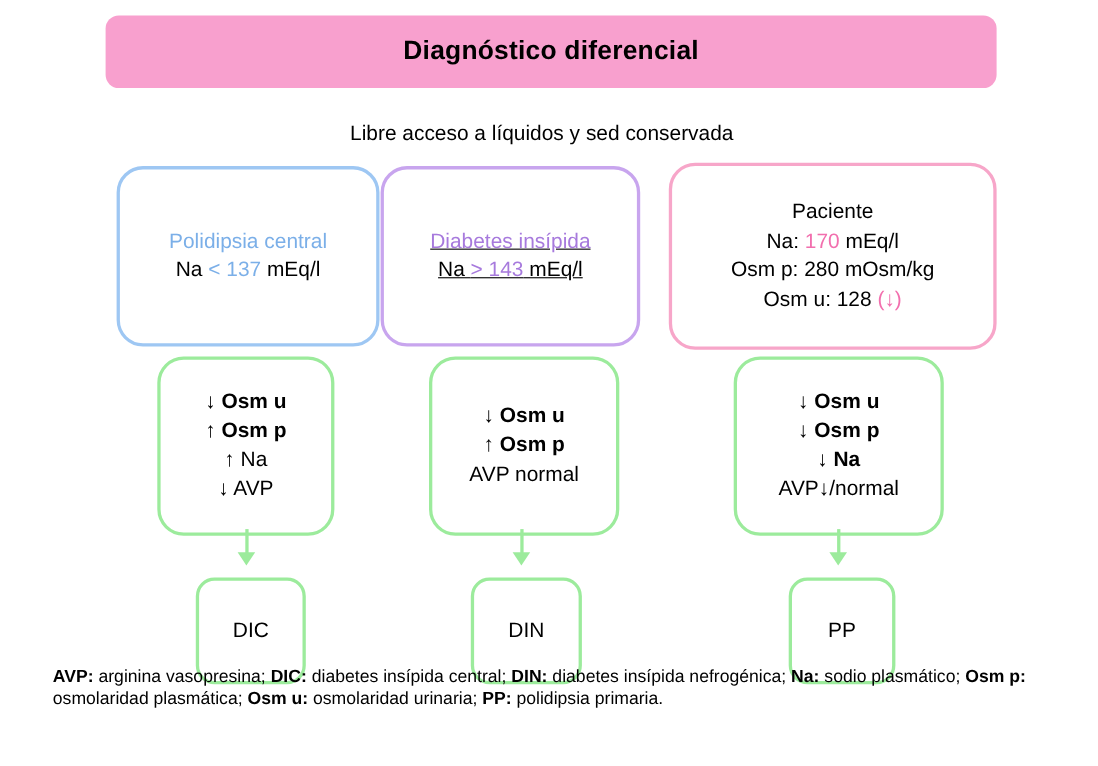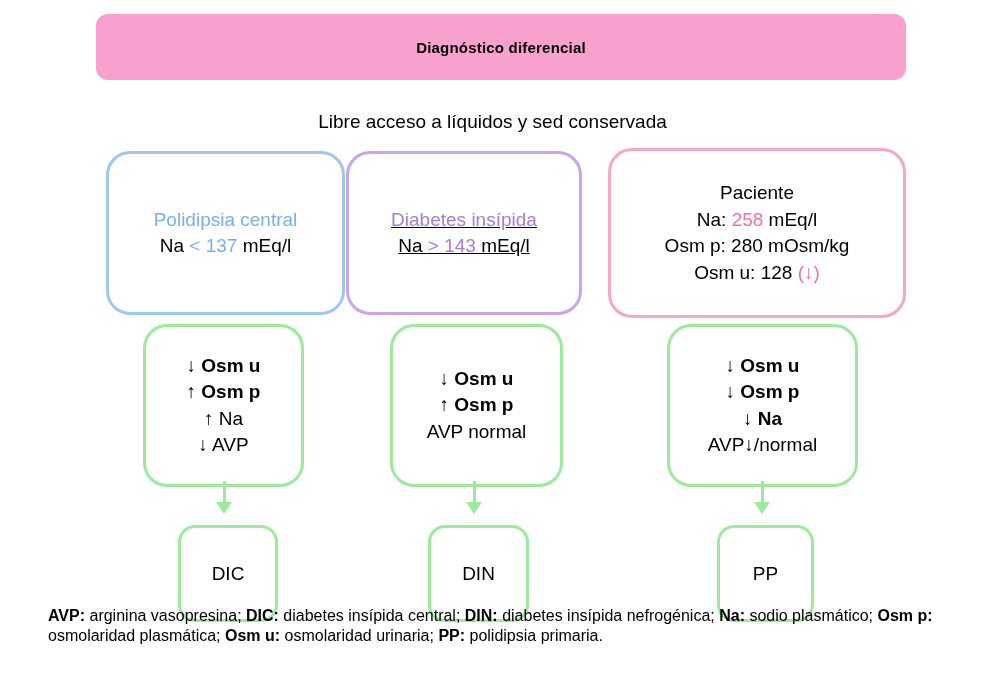--- a/index.html
+++ b/index.html
@@ -19,21 +19,21 @@
   
   .header-banner {
     position: absolute;
     left: 96px; top: 14px;
     width: 810px; height: 66px;
     background: var(--header-bg);
     border-radius: 12px;
     display: flex; align-items: center; justify-content: center;
   }
   .header-banner .title {
-    font-size: 15px;
+    font-size: 24px;
     font-weight: bold;
     letter-spacing: 0.2px;
   }
   
   .subtitle {
     position: absolute;
     left: 0; top: 111px;
     width: 985px;
     text-align: center;
     font-size: 19px;
@@ -114,21 +114,21 @@
   <div class="rbox box-blue">
       <div class="line"><span style="color: rgb(123, 175, 232);">Polidipsia central</span></div>
       <div class="line"><span>Na </span><span style="color: rgb(123, 175, 232); text-align: center;">&lt; 137</span><span> mEq/l</span></div>
     </div>
   <div class="rbox box-purple">
       <div class="line"><span style="color: rgb(167, 122, 221);">Diabetes insípida</span></div>
       <div class="line"><span>Na </span><span style="color: rgb(167, 122, 221);">&gt; 143</span><span> mEq/l</span></div>
     </div>
   <div class="rbox box-pink">
       <div class="line"><span>Paciente</span></div>
-      <div class="line"><span>Na: </span><span style="color: rgb(242, 111, 174);">258</span><span> mEq/l</span></div>
+      <div class="line"><span>Na: </span><span style="color: rgb(242, 111, 174);">170</span><span> mEq/l</span></div>
       <div class="line"><span>Osm p: 280 mOsm/kg</span></div>
       <div class="line"><span>Osm u: 128 </span><span style="color: rgb(242, 111, 174);">(↓)</span></div>
     </div>
 
   <div class="rbox gbox box-find-1">
       <div class="line"><span>↓ </span><span style="font-weight: bold;">Osm u</span></div>
       <div class="line"><span>↑ </span><span style="font-weight: bold;">Osm p</span></div>
       <div class="line"><span>↑ Na</span></div>
       <div class="line"><span>↓ AVP</span></div>
     </div>

